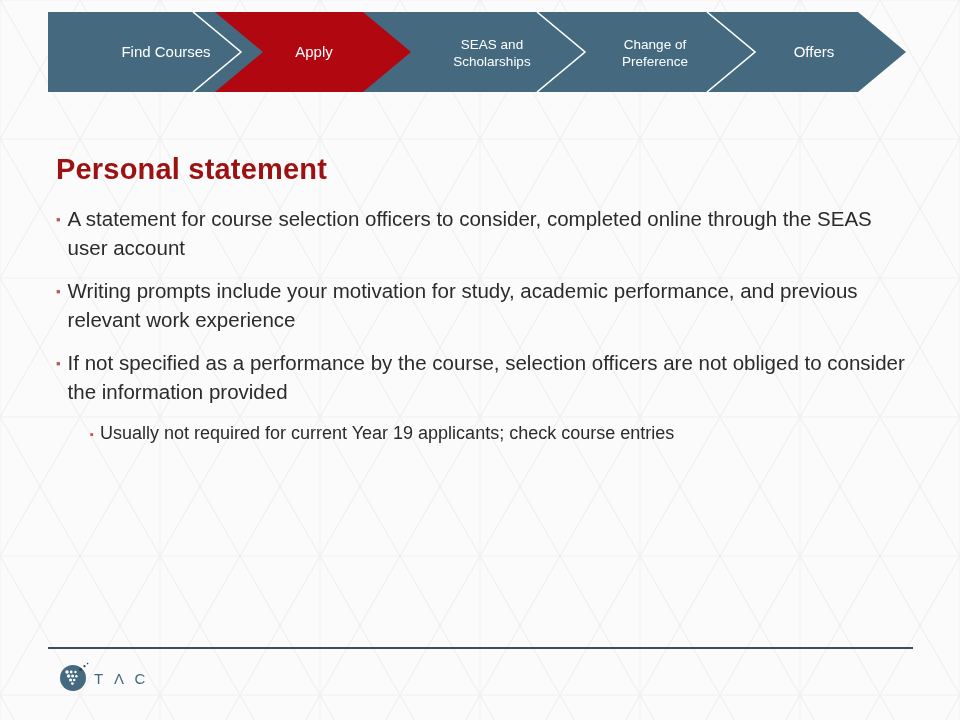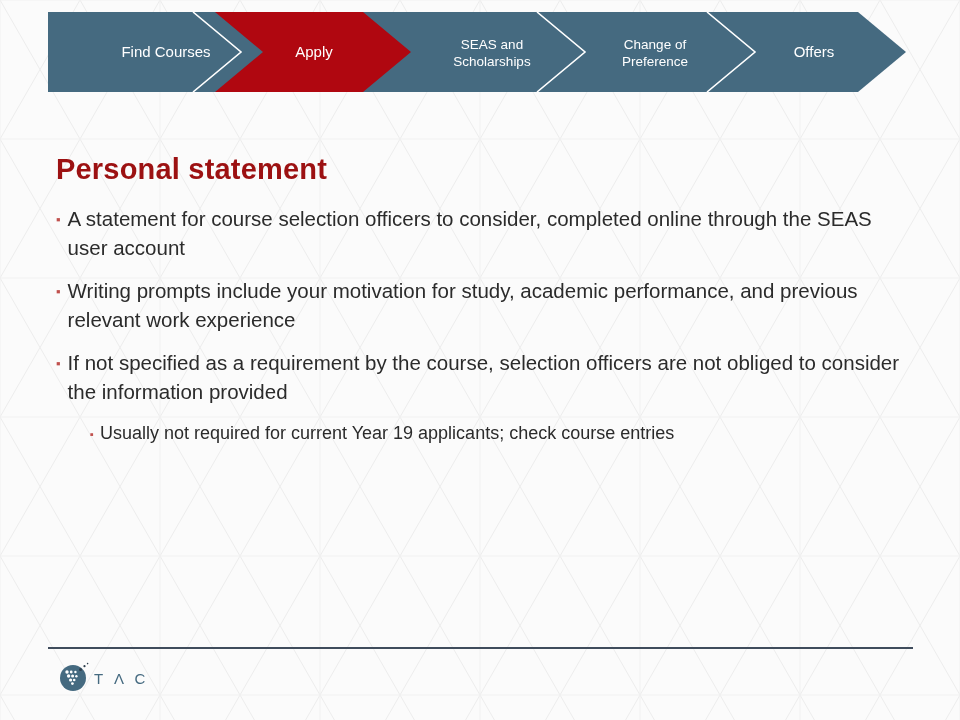--- a/index.html
+++ b/index.html
@@ -185,21 +185,21 @@
       <span class="bullet-text">A statement for course selection officers to consider, completed online through the SEAS user account</span>
     </div>
 
     <div class="bullet-row level-1">
       <span class="bullet-marker">▪</span>
       <span class="bullet-text">Writing prompts include your motivation for study, academic performance, and previous relevant work experience</span>
     </div>
 
     <div class="bullet-row level-1">
       <span class="bullet-marker">▪</span>
-      <span class="bullet-text">If not specified as a requirement by the course, selection officers are not obliged to consider the information provided</span>
+      <span class="bullet-text">If not specified as a performance by the course, selection officers are not obliged to consider the information provided</span>
     </div>
 
     <div class="bullet-row level-2">
       <span class="bullet-marker">▪</span>
       <span class="bullet-text">Usually not required for current Year 19 applicants; check course entries</span>
     </div>
 
   </div>
 
   <div id="footer-divider"></div>

